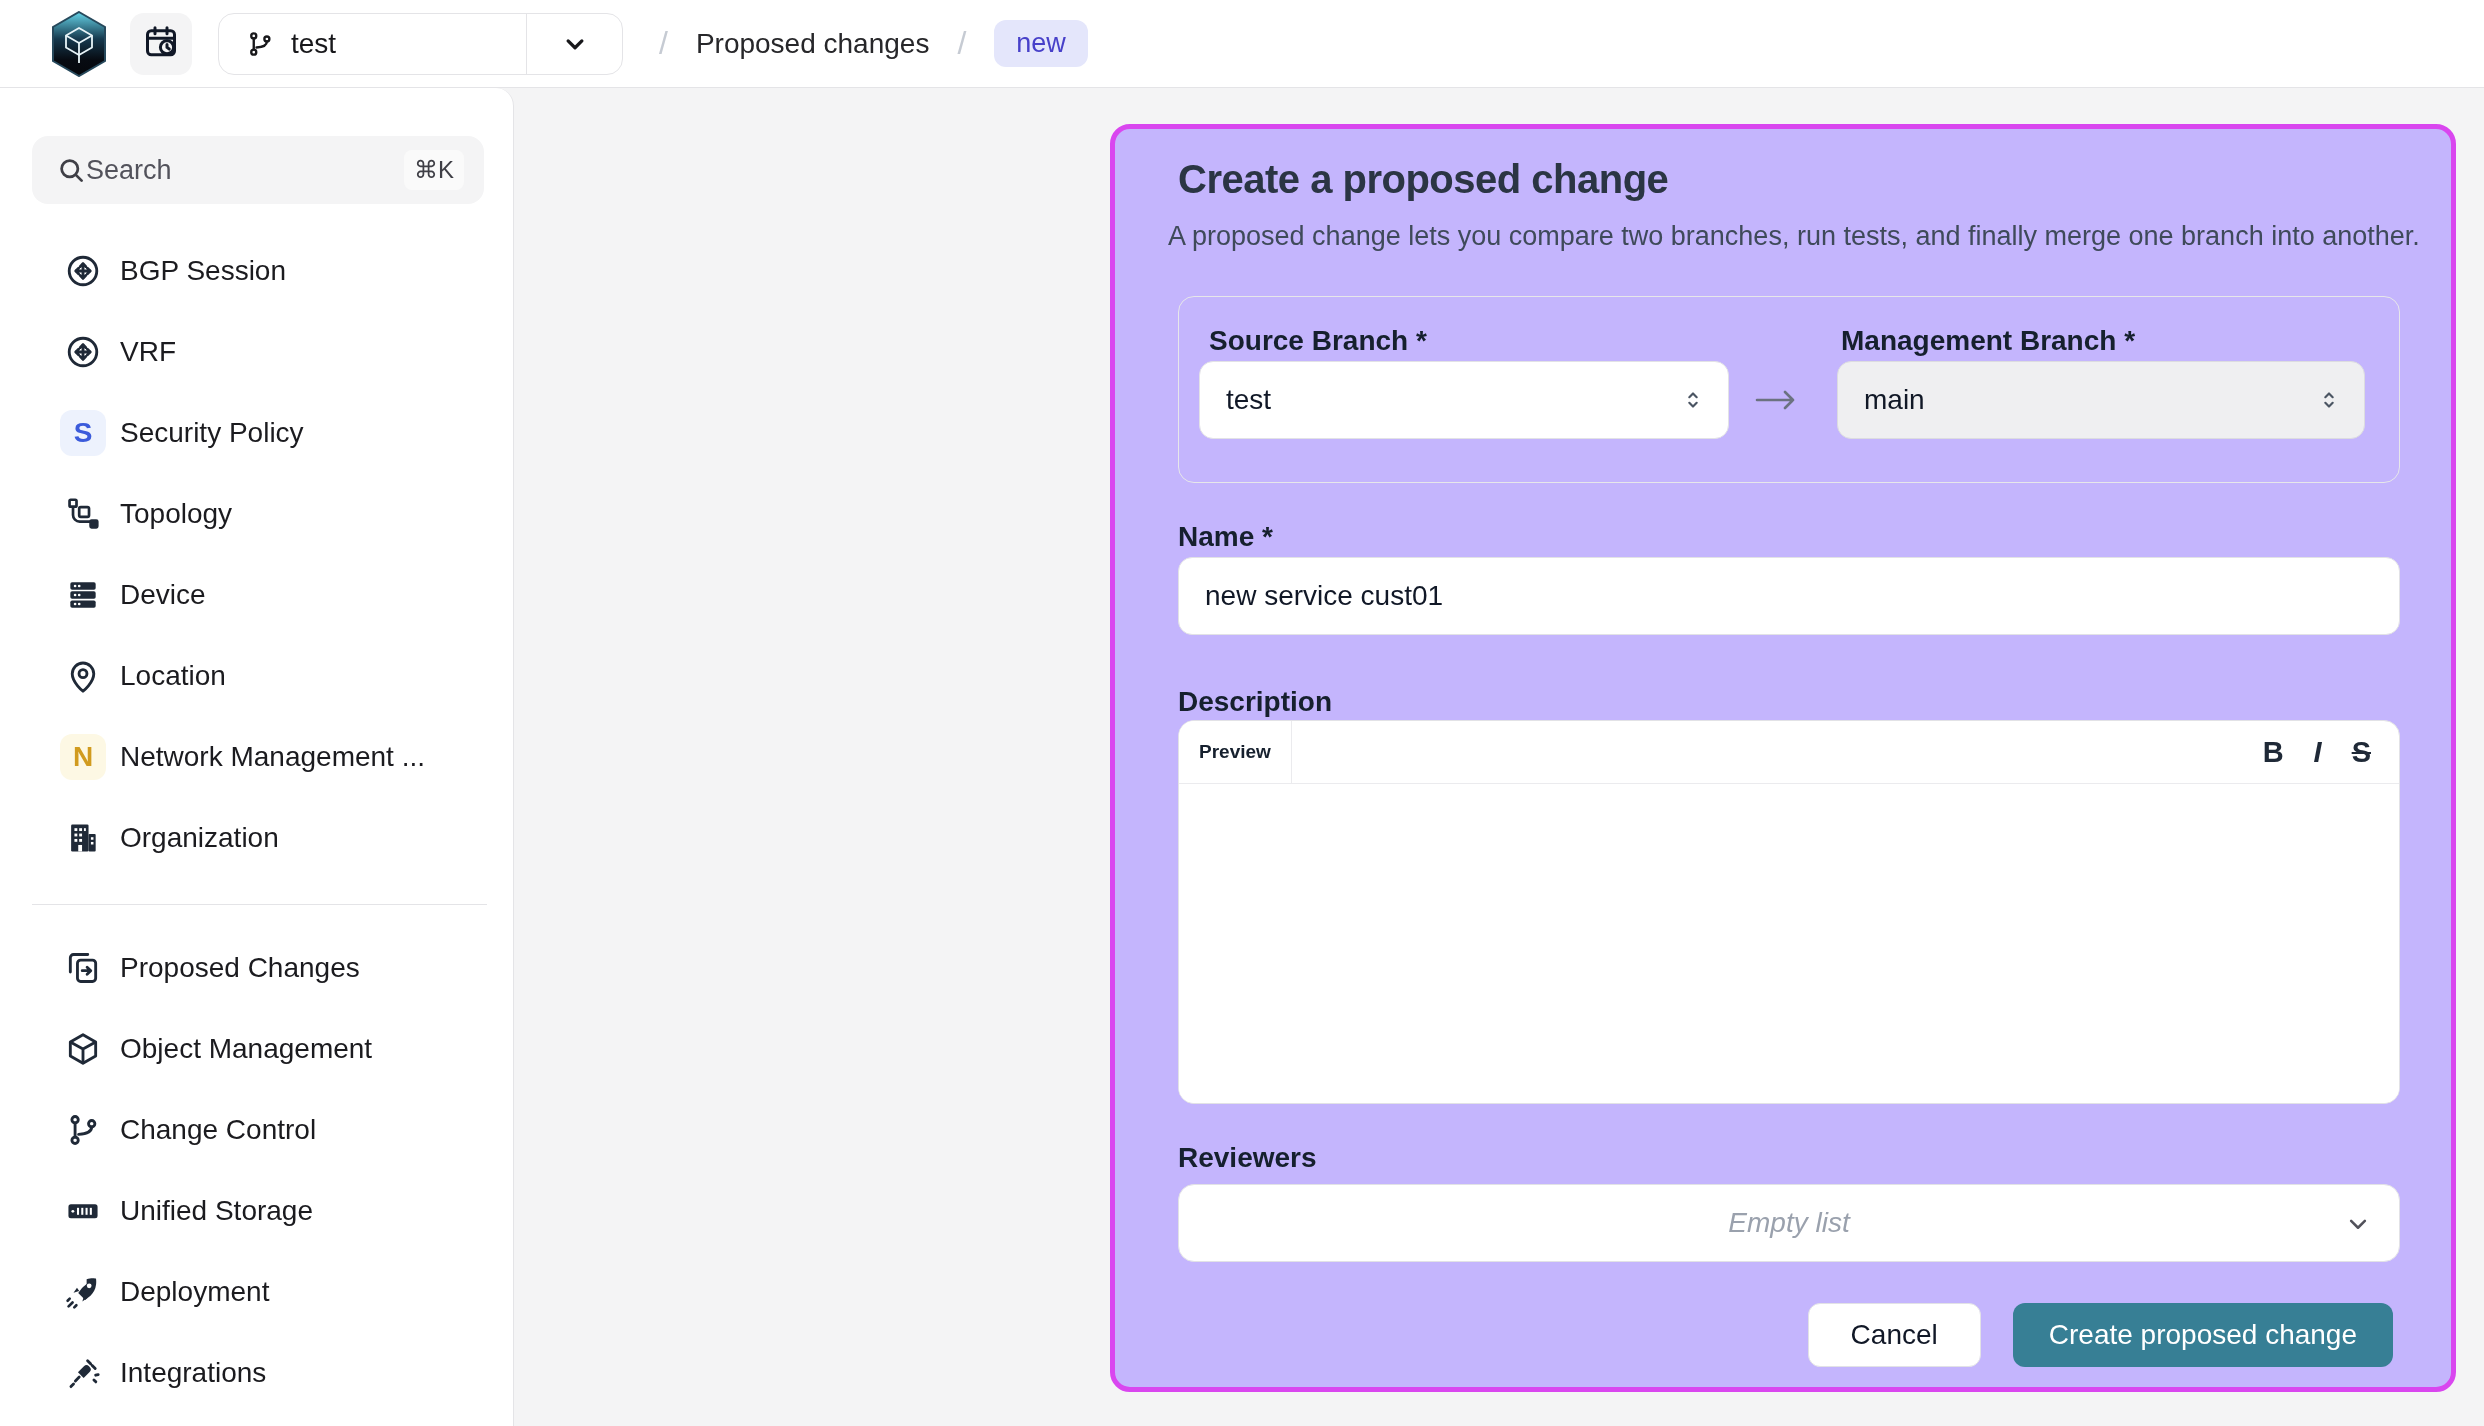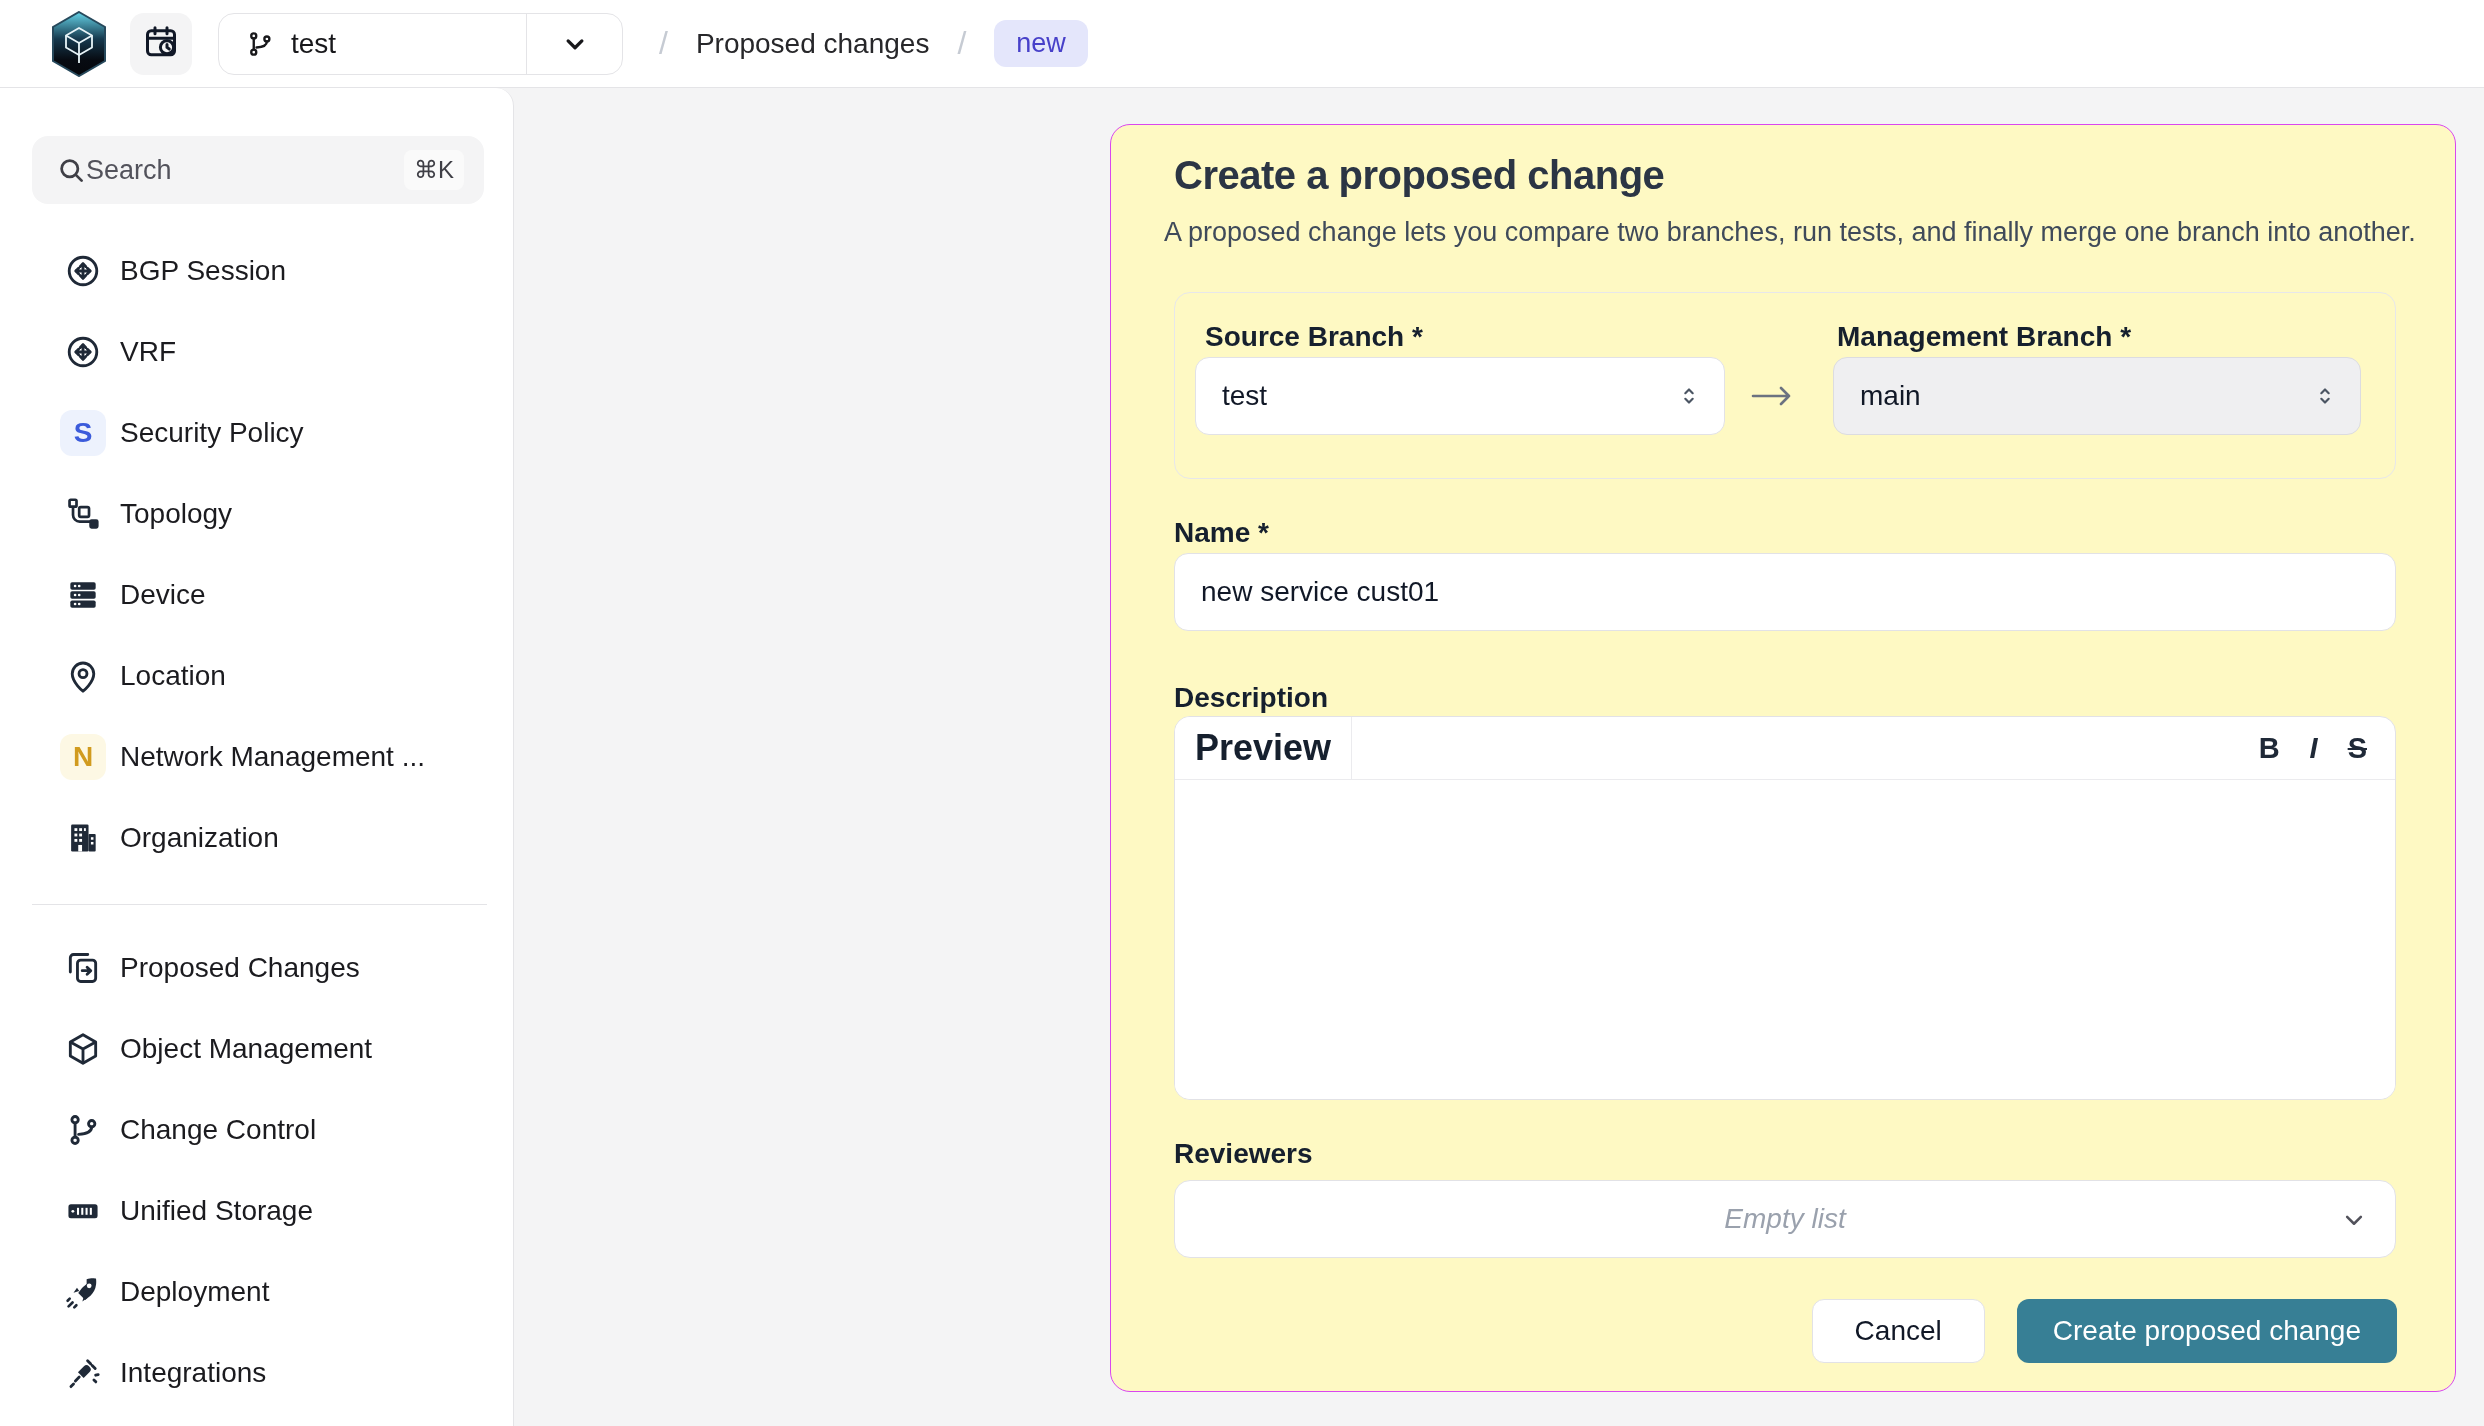--- a/index.html
+++ b/index.html
@@ -34,38 +34,38 @@
   .nav-item{height:81px;display:flex;align-items:center;padding-left:60px;cursor:pointer}
   .nav-ic{width:46px;display:flex;align-items:center;justify-content:center}
   .nav-label{font-size:28px;color:#1b1b1f;margin-left:14px;white-space:nowrap}
   .nav-badge{width:46px;height:46px;border-radius:12px;display:flex;align-items:center;justify-content:center;
              font-size:28px;font-weight:700}
   .badge-s{background:#edf2fd;color:#3b5bdb}
   .badge-n{background:#fdf8e4;color:#d19b1f}
   .divider{border-top:1px solid #e4e4e7;margin:26px 26px 22px 32px}
 
   
-  .card{position:absolute;left:1110px;top:124px;width:1346px;height:1268px;background:#fef9c3;
-        border:1px solid #d946ef;border-radius:20px}
+  .card{position:absolute;left:1110px;top:124px;width:1346px;height:1268px;background:#c4b5fd;
+        border:5px solid #d946ef;border-radius:20px}
   .card h1{position:absolute;left:63px;top:28px;margin:0;font-size:40px;font-weight:700;color:#2b3544;letter-spacing:-.5px}
   .subtitle{position:absolute;left:53px;top:92px;font-size:27px;color:#3f4a5a}
   .f-label{position:absolute;font-size:28px;font-weight:600;color:#16202e}
   .branch-box{position:absolute;left:63px;top:167px;width:1222px;height:187px;border:1px solid #e7e7ea;border-radius:16px}
   .sel{position:absolute;height:78px;border:1.5px solid #e2e2e6;border-radius:14px;background:#fff;
        display:flex;align-items:center;justify-content:space-between;padding:0 22px 0 26px;cursor:pointer}
   .sel span{font-size:28px;color:#111827}
   .sel.disabled{background:#efeff1;border-color:#dcdce0;cursor:default}
   .arrow-wrap{position:absolute;left:572px;top:88px;width:50px;display:flex;justify-content:center}
   .text-input{position:absolute;left:63px;top:428px;width:1222px;height:78px;border:1.5px solid #e2e2e6;
               border-radius:14px;padding:0 26px;font-size:28px;color:#111827;font-family:"Liberation Sans",sans-serif;background:#fff}
   .desc-panel{position:absolute;left:63px;top:591px;width:1222px;height:384px;border:1.5px solid #e2e2e6;
               border-radius:16px;overflow:hidden;background:#fff}
   .desc-head{height:63px;border-bottom:1px solid #ebebee;display:flex;align-items:center}
   .desc-tab{height:100%;padding:0 20px;border-right:1px solid #ebebee;display:flex;align-items:center;
-            font-size:36px;font-weight:600;color:#16202e;background:#fff;cursor:pointer}
+            font-size:19px;font-weight:600;color:#16202e;background:#fff;cursor:pointer}
   .desc-tools{margin-left:auto;display:flex;align-items:center;gap:30px;padding-right:28px}
   .tool-btn{border:none;background:none;font-size:29px;font-weight:700;color:#1f2937;cursor:pointer;
             font-family:"Liberation Sans",sans-serif;padding:0}
   .tool-italic{font-style:italic}
   .tool-strike{text-decoration:line-through}
   .desc-body{height:321px;background:#fff}
   .reviewers-select{position:absolute;left:63px;top:1055px;width:1222px;height:78px;border:1.5px solid #e2e2e6;
                     border-radius:16px;display:flex;align-items:center;justify-content:center;cursor:pointer;background:#fff}
   .empty-text{font-size:28px;font-style:italic;color:#9aa1ad}
   .rev-caret{position:absolute;right:26px;top:24px}

